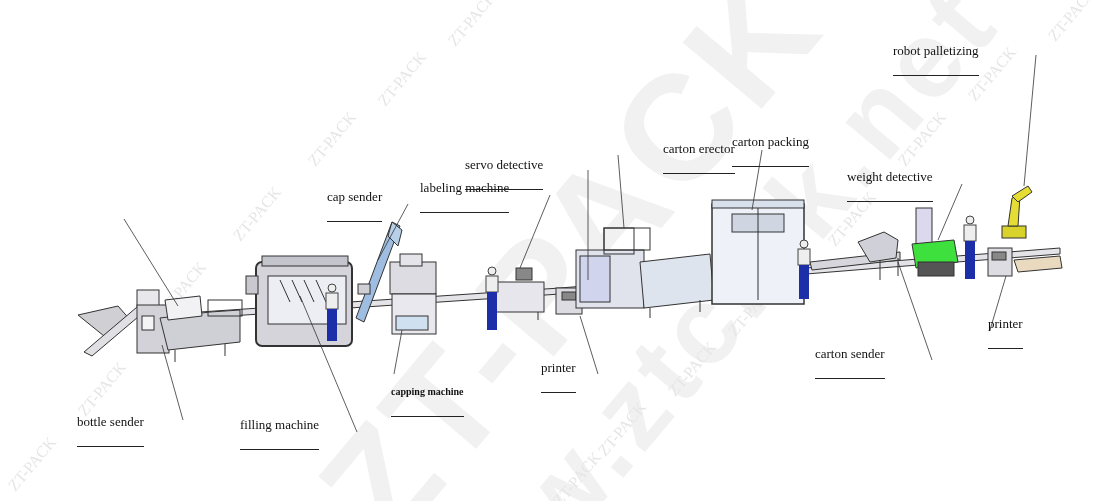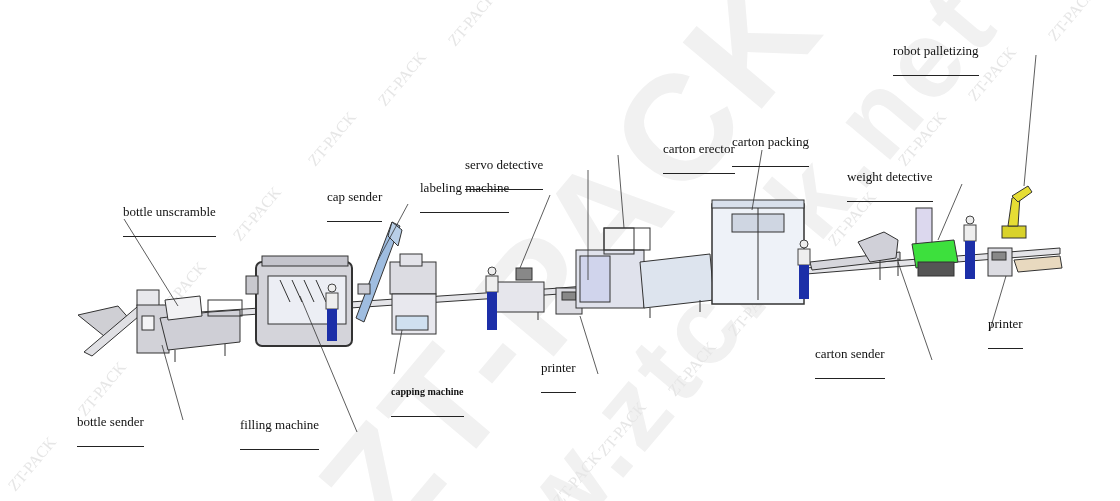--- a/index.html
+++ b/index.html
@@ -176,21 +176,20 @@
       <line x1="598" y1="374" x2="580" y2="316"></line>
       <line x1="618" y1="155" x2="624" y2="228"></line>
       <line x1="762" y1="150" x2="752" y2="210"></line>
       <line x1="962" y1="184" x2="938" y2="240"></line>
       <line x1="932" y1="360" x2="898" y2="262"></line>
       <line x1="1036" y1="55" x2="1024" y2="186"></line>
       <line x1="990" y1="330" x2="1006" y2="276"></line>
     </g>
   </svg>
 
-  <div class="lbl" style="left:123px; top:204px;">bottle unscramble</div>
   <div class="lbl" style="left:77px; top:414px;">bottle sender</div>
   <div class="lbl" style="left:240px; top:417px;">filling machine</div>
   <div class="lbl" style="left:327px; top:189px;">cap sender</div>
   <div class="lbl small" style="left:391px; top:364px;">capping machine</div>
   <div class="lbl" style="left:420px; top:180px;">labeling machine</div>
   <div class="lbl" style="left:465px; top:157px;">servo detective</div>
   <div class="lbl" style="left:541px; top:360px;">printer</div>
   <div class="lbl" style="left:619px; top:141px;margin-left:44px;">carton erector</div>
   <div class="lbl" style="left:732px; top:134px;">carton packing</div>
   <div class="lbl" style="left:847px; top:169px;">weight detective</div>

